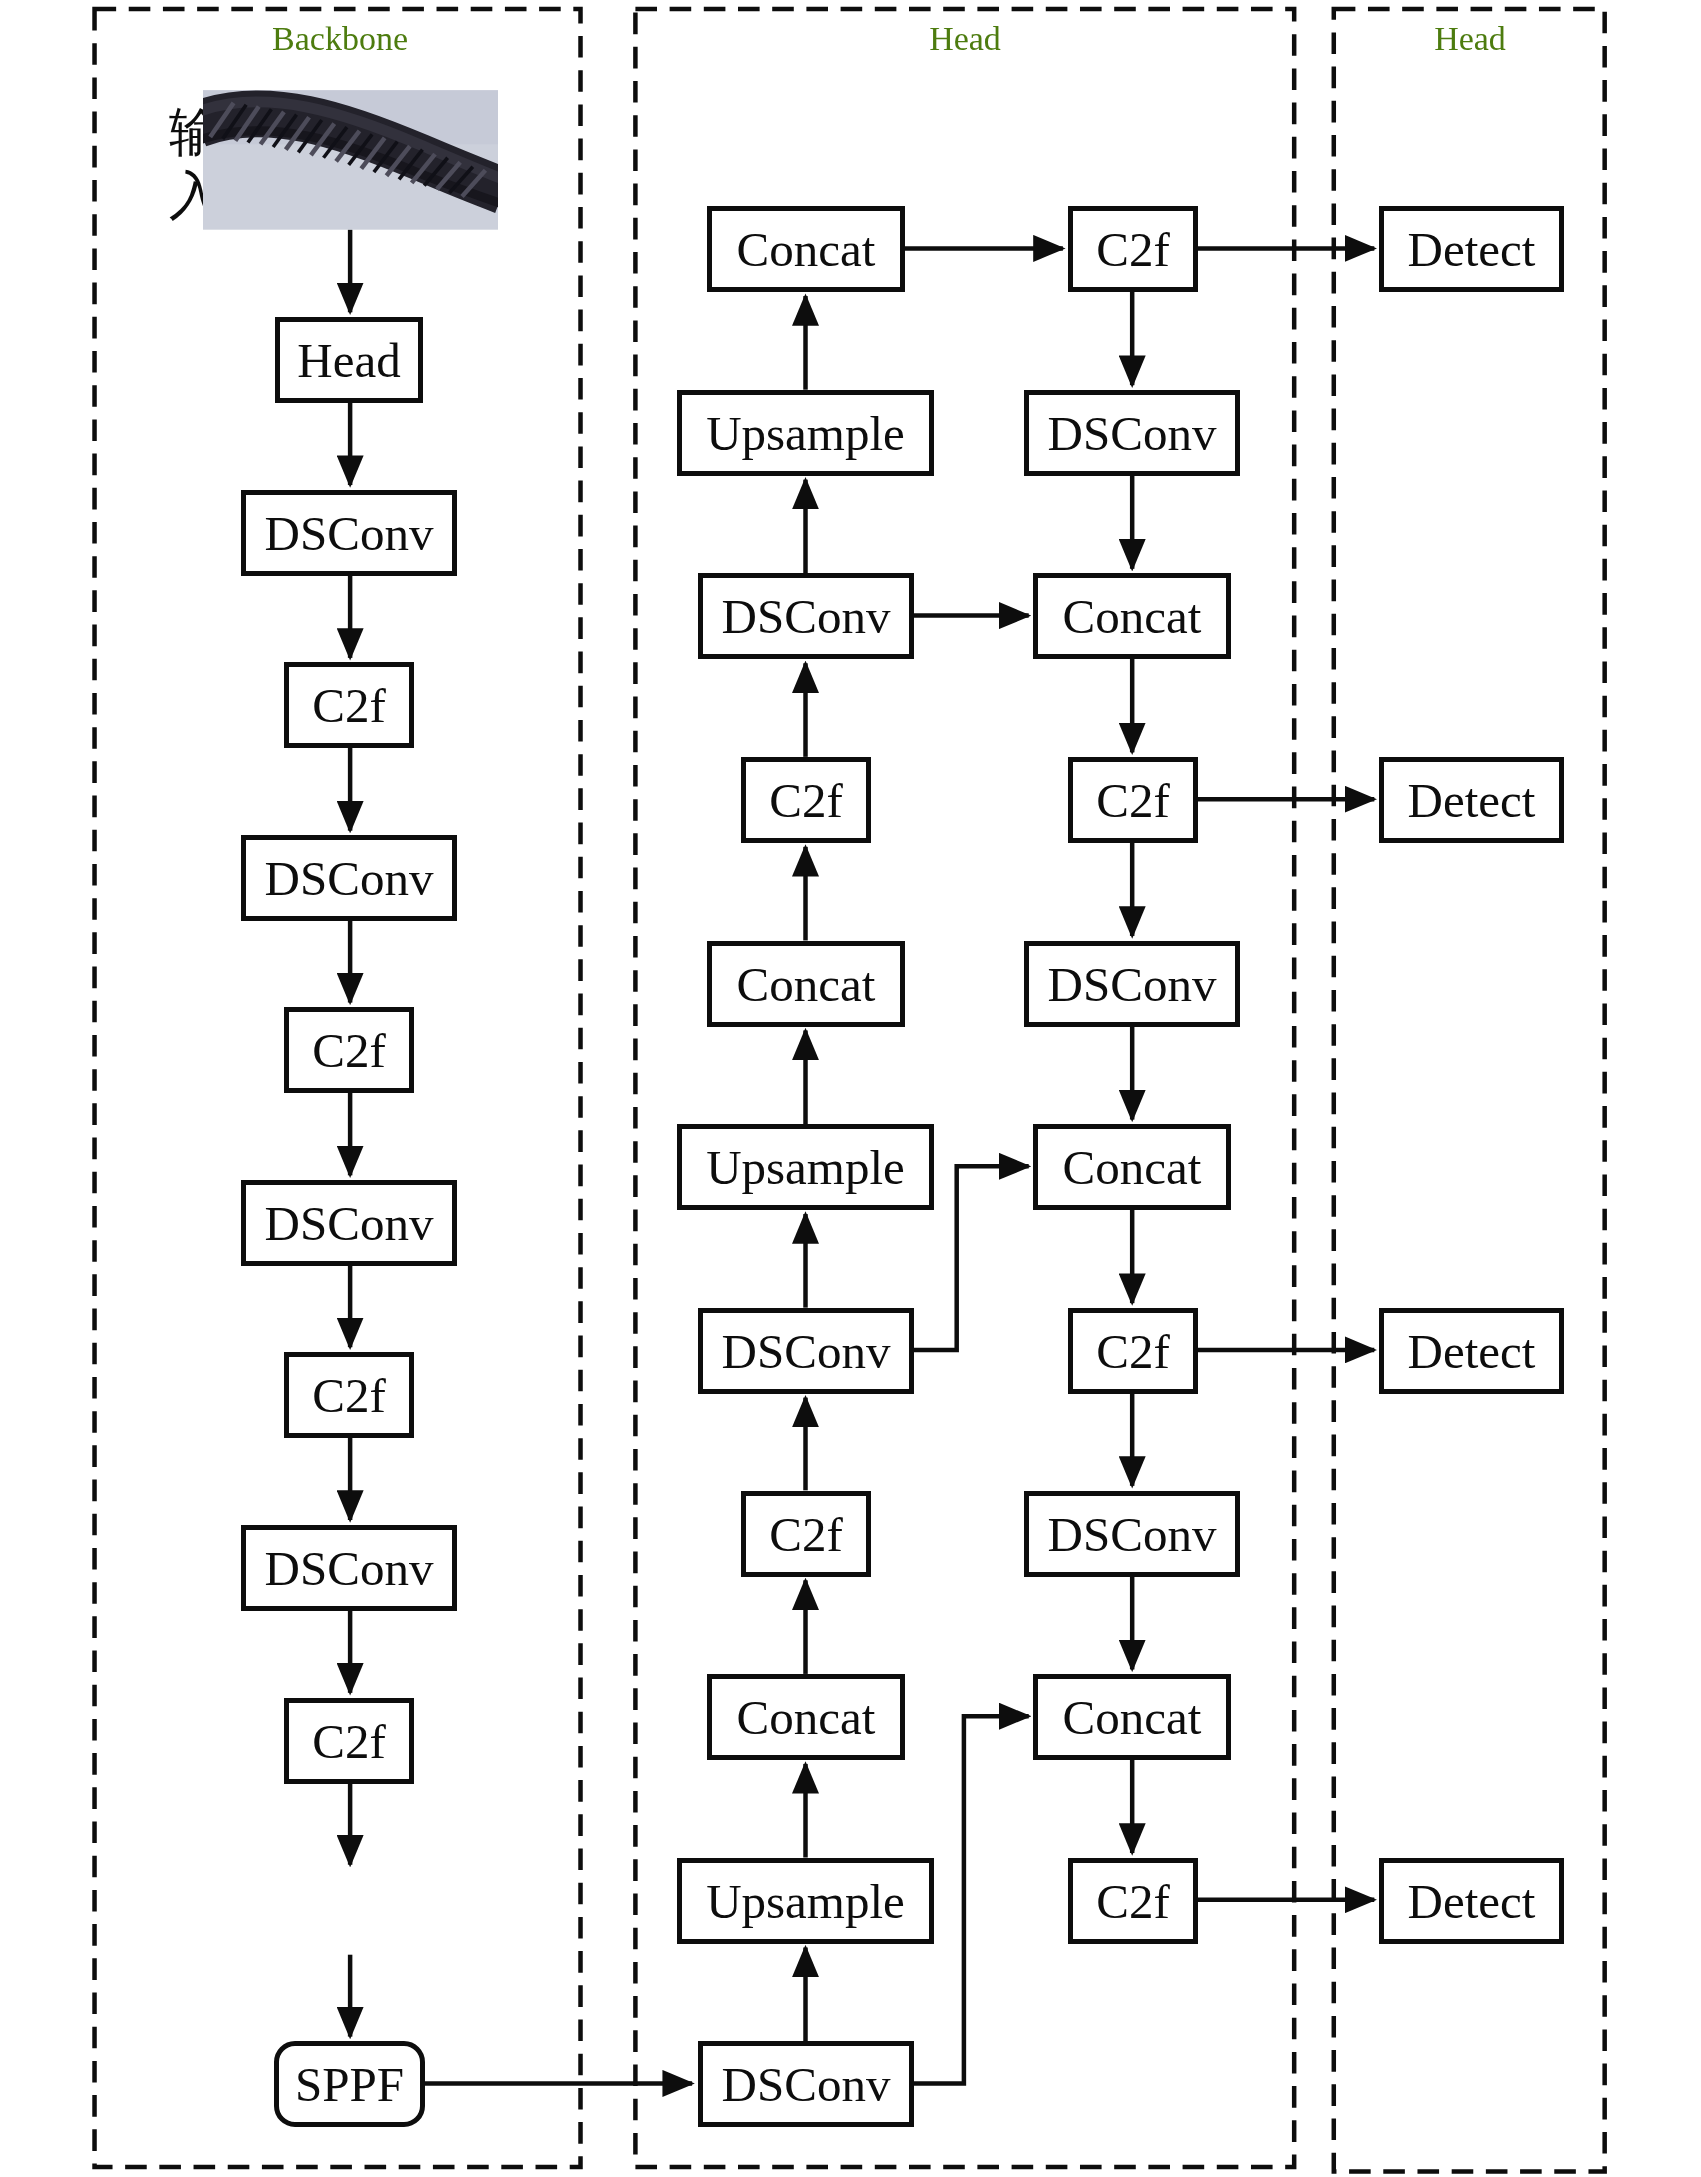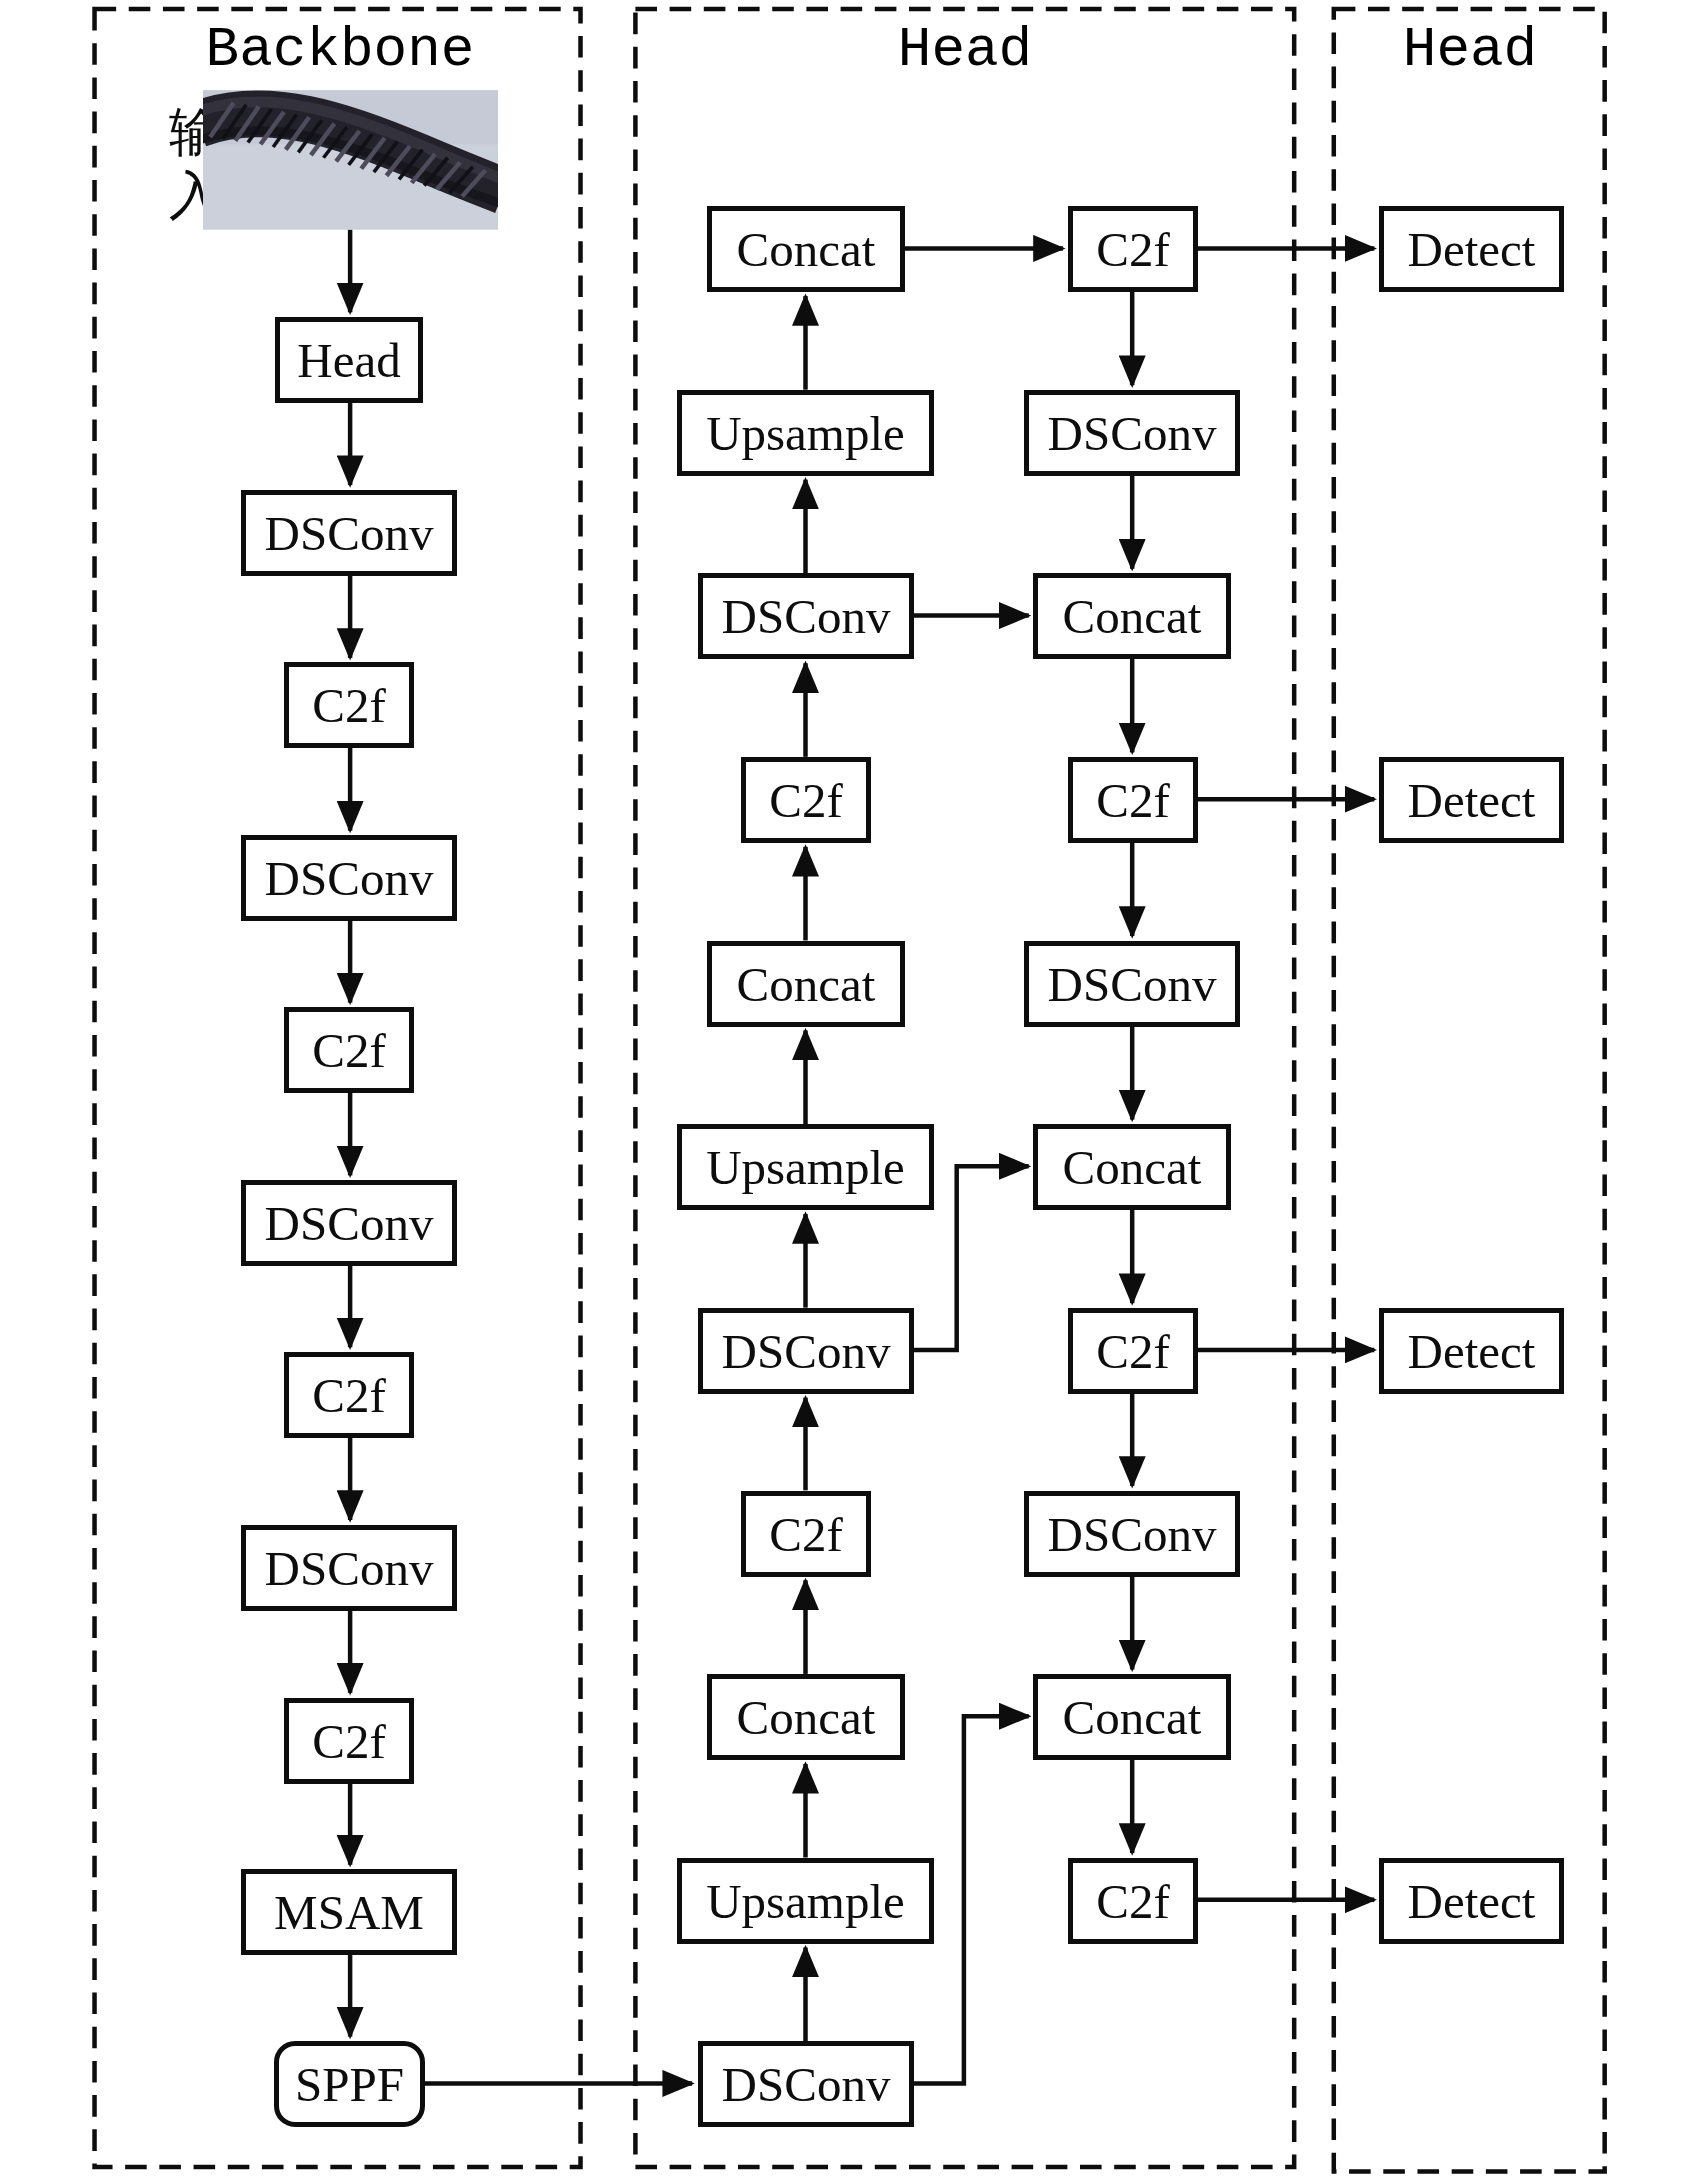--- a/index.html
+++ b/index.html
@@ -3,21 +3,21 @@
 <meta charset="utf-8">
 <style>
   html,body{margin:0;padding:0;background:#ffffff;}
   .canvas{
     position:relative;width:1701px;height:2177px;background:#ffffff;overflow:hidden;
     font-family:"Liberation Serif","DejaVu Serif",serif;color:#0d0d0d;
   }
   .layer{position:absolute;left:0;top:0;width:1701px;height:2177px;}
   .panel-title{
     position:absolute;transform:translateX(-50%);
-    font-size:56px;line-height:1.1;white-space:nowrap;color:#000000;font-family:Liberation Mono, monospace;
+    font-size:34px;line-height:1.1;white-space:nowrap;color:#4d7c0f;
   }
   .node{
     position:absolute;height:86px;box-sizing:border-box;
     border:5.4px solid #0d0d0d;background:#ffffff;
     display:flex;align-items:center;justify-content:center;
     font-size:49px;line-height:1;white-space:nowrap;z-index:3;
   }
   .cjk{
     position:absolute;left:126px;top:101px;width:58px;
     font-size:52px;line-height:1.22;word-break:break-all;text-align:center;z-index:3;margin-left:40px;
@@ -134,21 +134,20 @@
 
   <div class="node" style="left:275px;top:317px;width:148px;">Head</div>
   <div class="node" style="left:241px;top:490px;width:216px;">DSConv</div>
   <div class="node" style="left:284px;top:662px;width:130px;">C2f</div>
   <div class="node" style="left:241px;top:835px;width:216px;">DSConv</div>
   <div class="node" style="left:284px;top:1007px;width:130px;">C2f</div>
   <div class="node" style="left:241px;top:1180px;width:216px;">DSConv</div>
   <div class="node" style="left:284px;top:1352px;width:130px;">C2f</div>
   <div class="node" style="left:241px;top:1525px;width:216px;">DSConv</div>
   <div class="node" style="left:284px;top:1698px;width:130px;">C2f</div>
-  <div class="node" style="left:241px;top:1869px;width:216px;">MSAM</div>
   <div class="node" style="left:274px;top:2041px;width:151px;border-radius:21px;">SPPF</div>
 
   <div class="node" style="left:707px;top:206px;width:198px;">Concat</div>
   <div class="node" style="left:677px;top:390px;width:257px;">Upsample</div>
   <div class="node" style="left:698px;top:573px;width:216px;">DSConv</div>
   <div class="node" style="left:741px;top:757px;width:130px;">C2f</div>
   <div class="node" style="left:707px;top:941px;width:198px;">Concat</div>
   <div class="node" style="left:677px;top:1124px;width:257px;">Upsample</div>
   <div class="node" style="left:698px;top:1308px;width:216px;">DSConv</div>
   <div class="node" style="left:741px;top:1491px;width:130px;">C2f</div>

